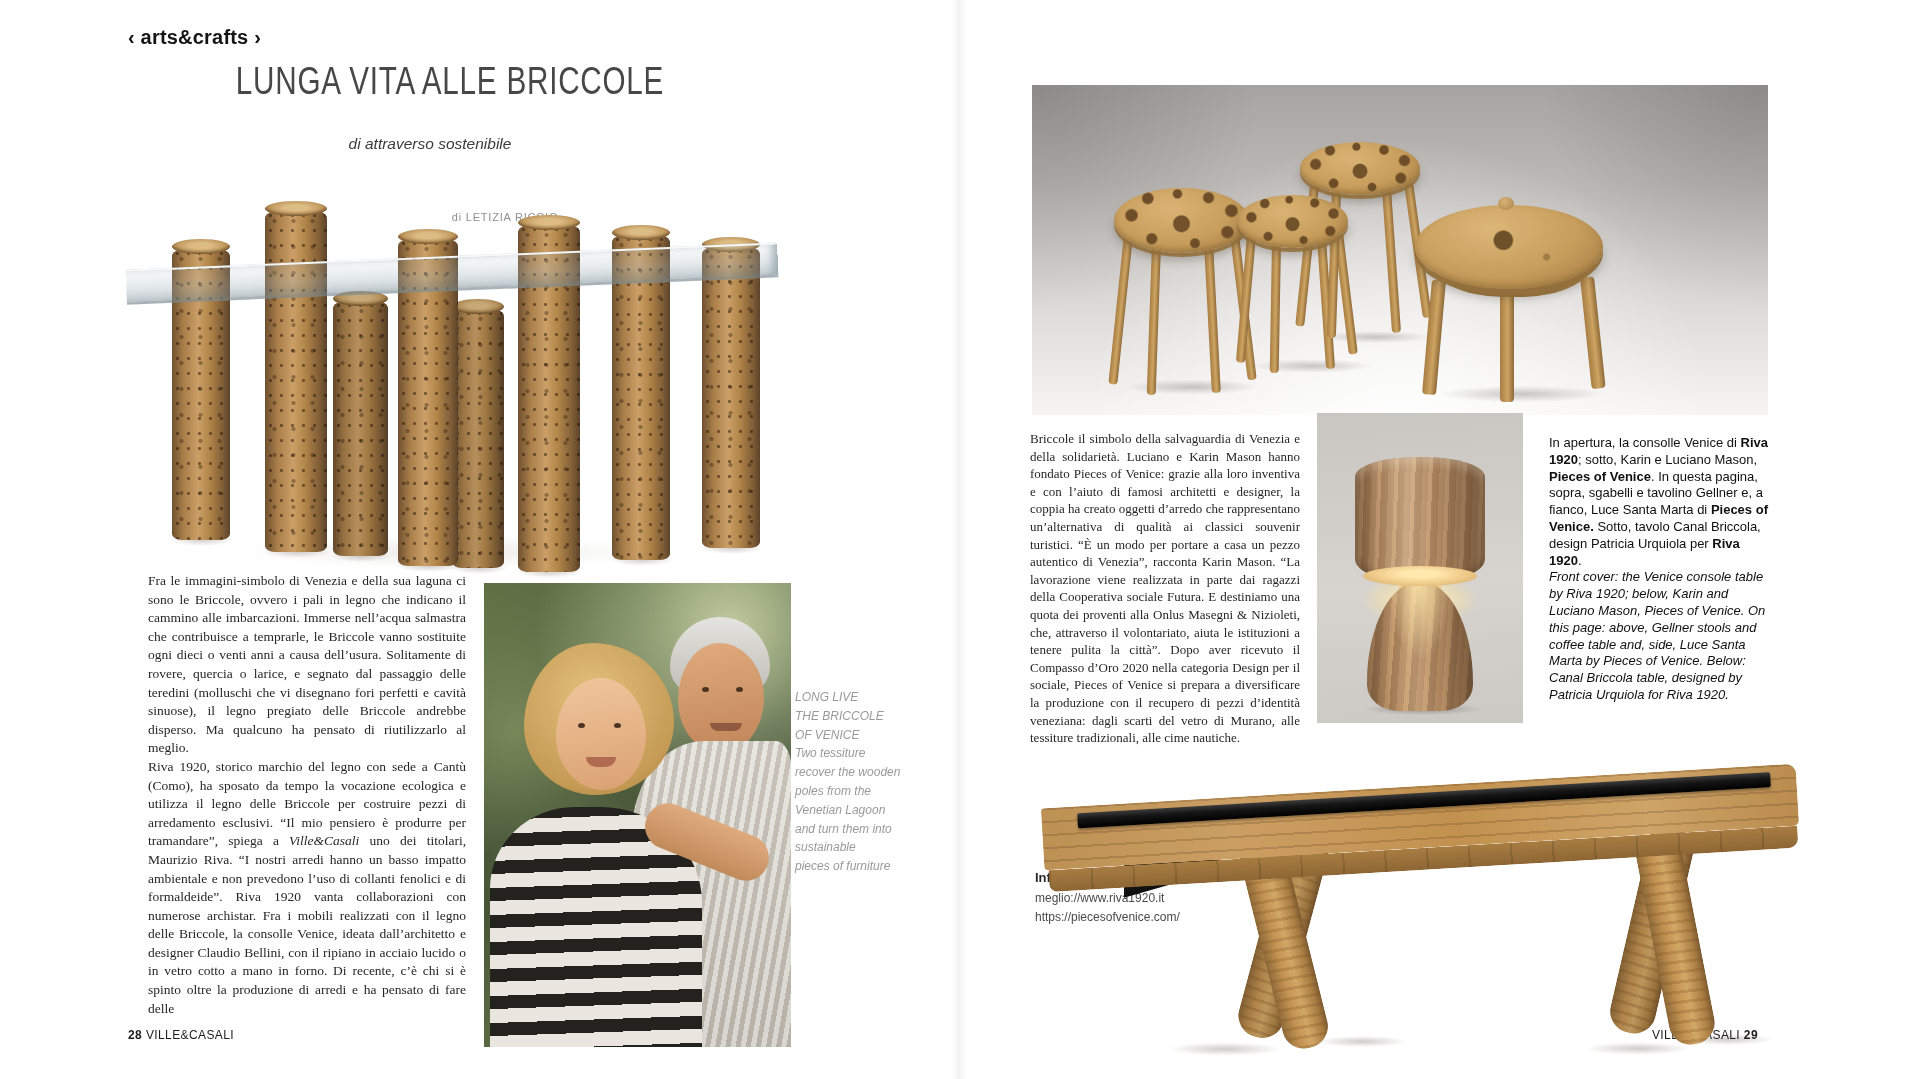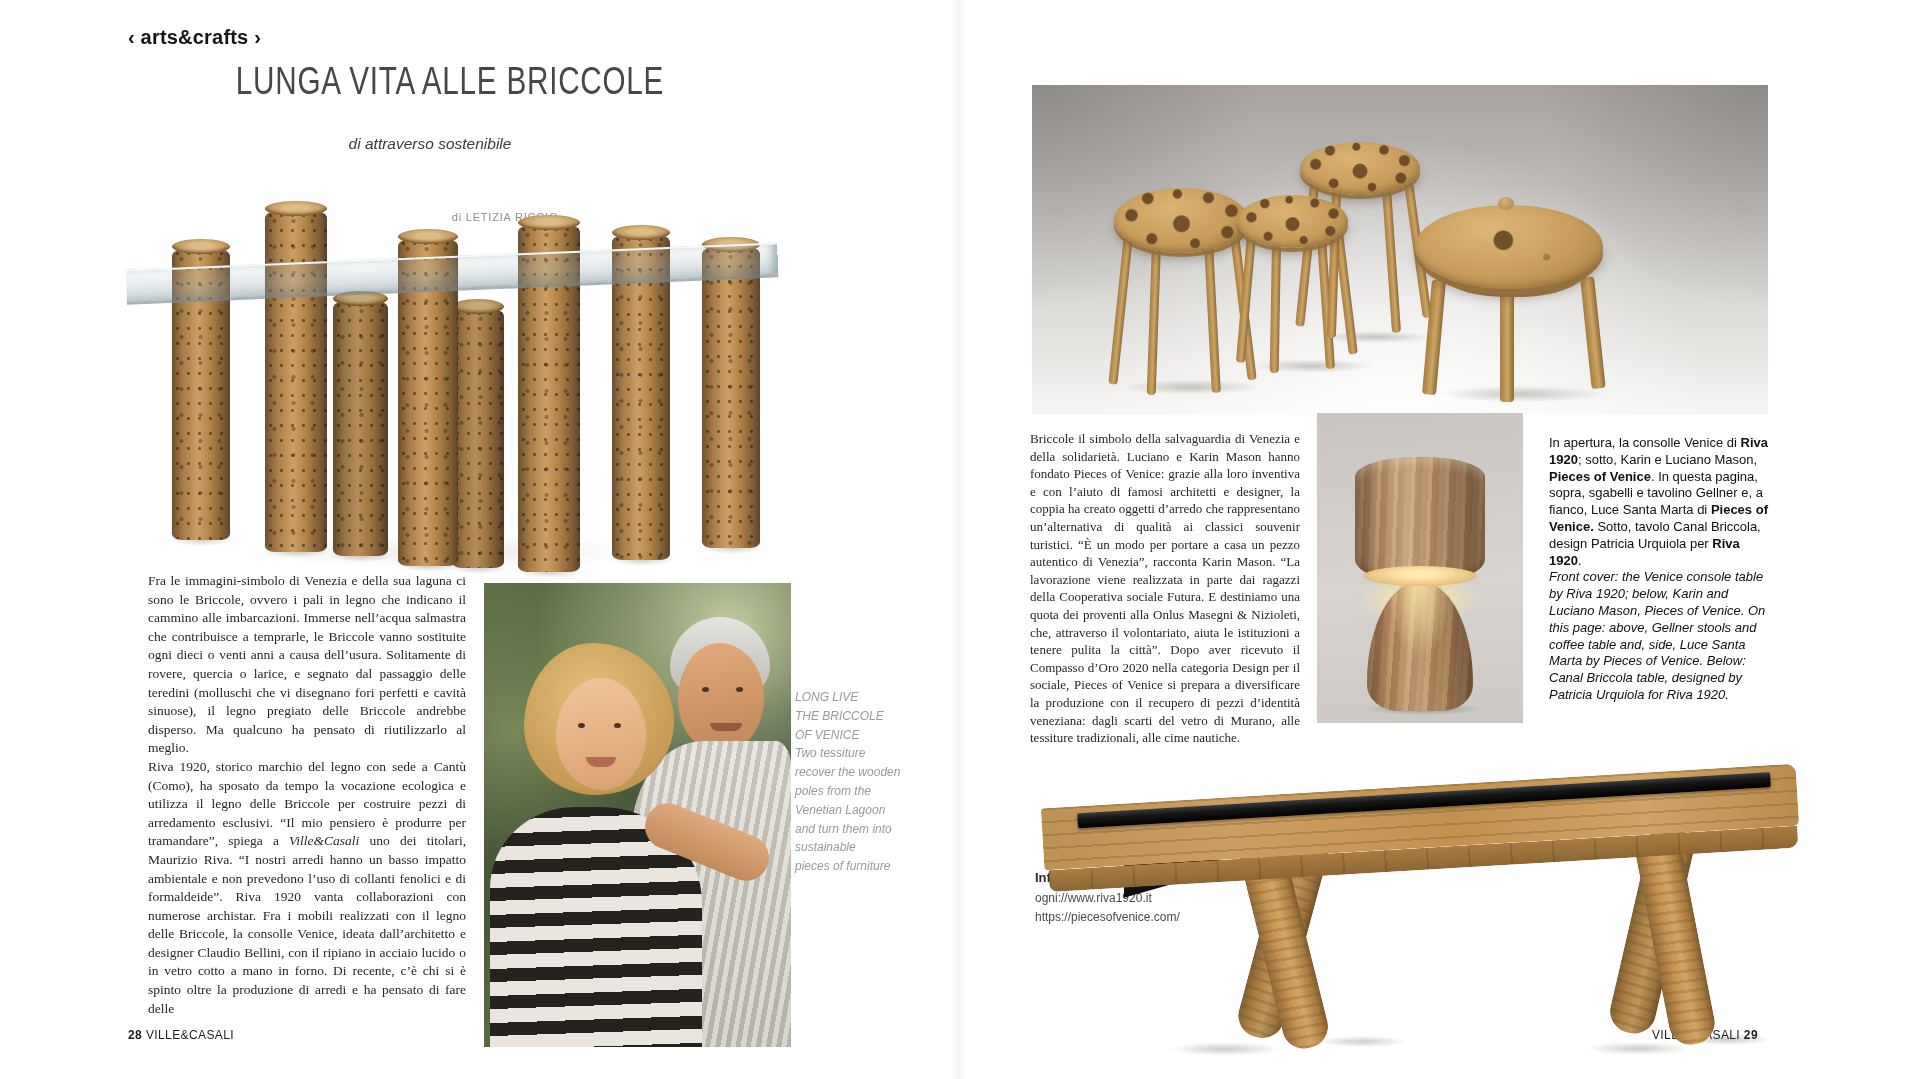--- a/index.html
+++ b/index.html
@@ -288,21 +288,21 @@
   <div class="lampglow"></div>
   <div class="lampbase"></div>
   <div class="lampshade"></div>
 </figure>
 
 <div class="abs caption-right"><span>In apertura, la consolle Venice di </span><span class="b">Riva 1920</span><span>; sotto, Karin e Luciano Mason, </span><span class="b">Pieces of Venice</span><span>. In questa pagina, sopra, sgabelli e tavolino Gellner e, a fianco, Luce Santa Marta di </span><span class="b">Pieces of Venice.</span><span> Sotto, tavolo Canal Briccola, design Patricia Urquiola per </span><span class="b">Riva 1920</span><span>.</span><span class="i">
 Front cover: the Venice console table by Riva 1920; below, Karin and Luciano Mason, Pieces of Venice. On this page: above, Gellner stools and coffee table and, side, Luce Santa Marta by Pieces of Venice. Below: Canal Briccola table, designed by Patricia Urquiola for Riva 1920.</span></div>
 
 <div class="abs info">
   <div class="label">Info</div>
-  <div>ogni://www.riva1920.it</div>
+  <div>meglio://www.riva1920.it</div>
   <div>https://piecesofvenice.com/</div>
 </div>
 
 <figure class="abs ctable" style="margin:0;">
   <div class="tshadow" style="left:110px;top:298px;width:150px;height:18px;"></div>
   <div class="tshadow" style="left:262px;top:292px;width:120px;height:15px;"></div>
   <div class="tshadow" style="left:528px;top:298px;width:140px;height:17px;"></div>
   <div class="tshadow" style="left:628px;top:290px;width:120px;height:15px;"></div>
   <div class="rail"></div>
   <div class="tleg rear" style="left:246px;top:96px;height:206px;transform:rotate(15deg);"></div>

